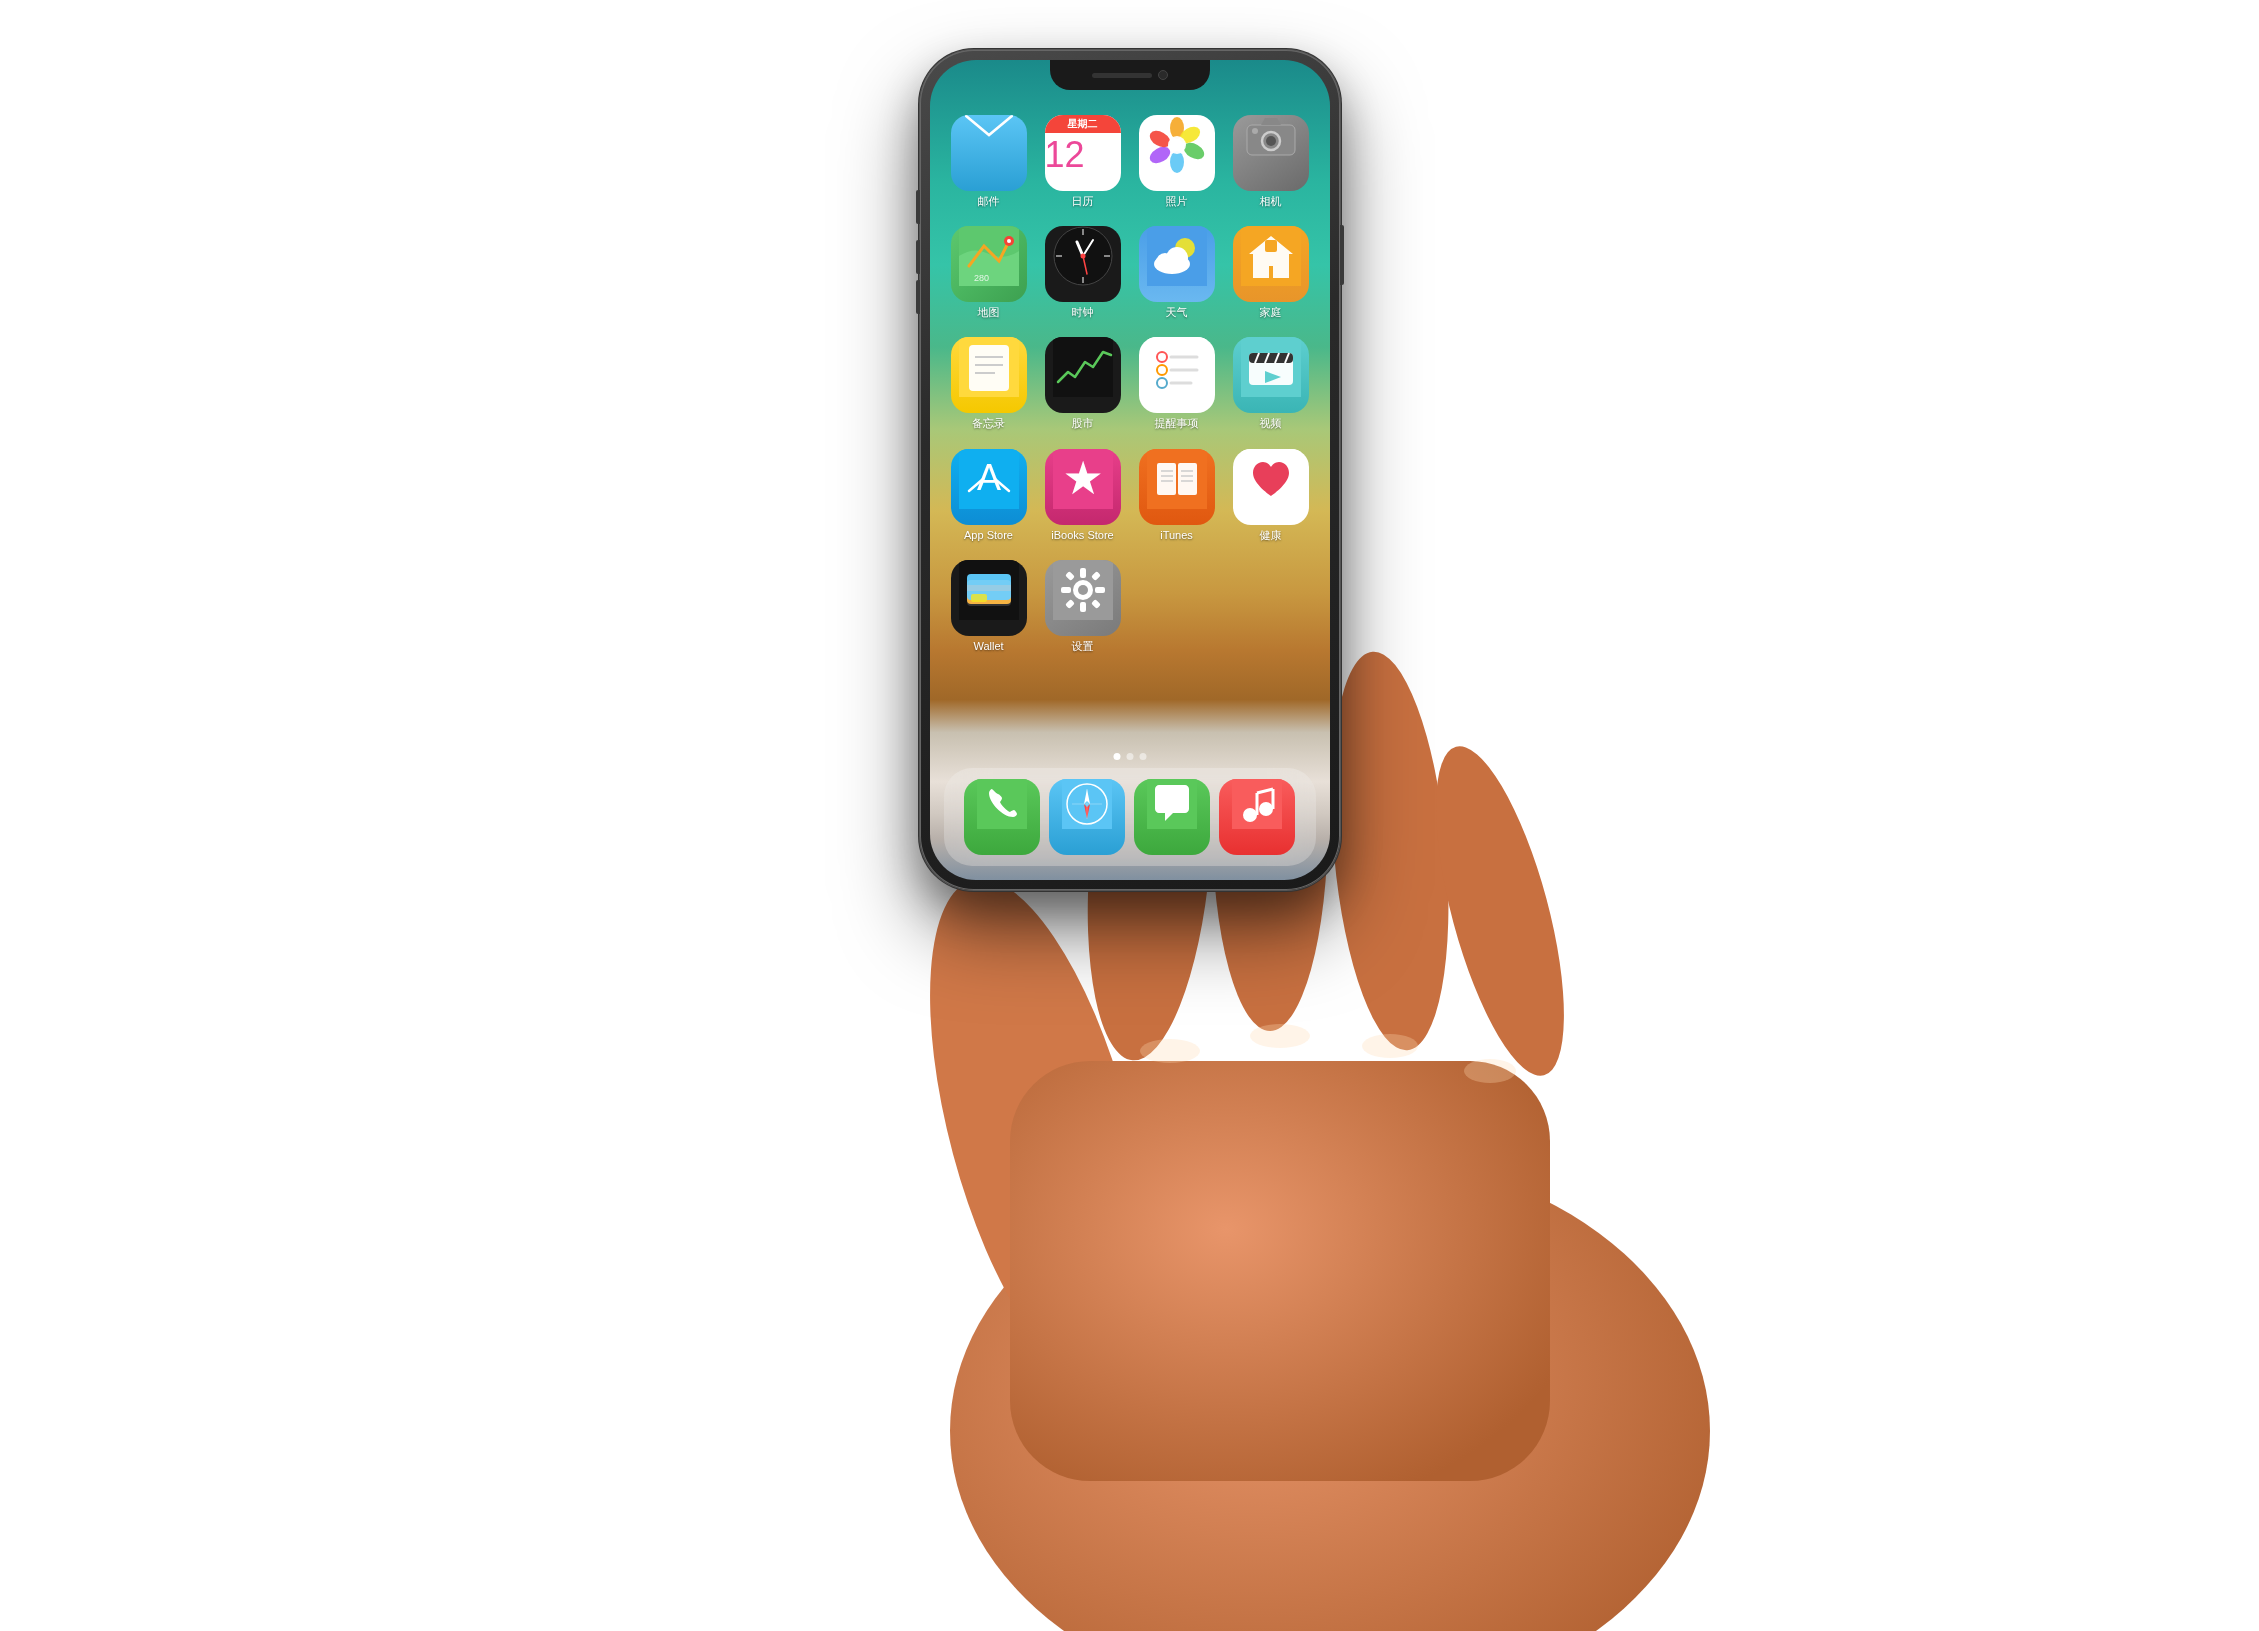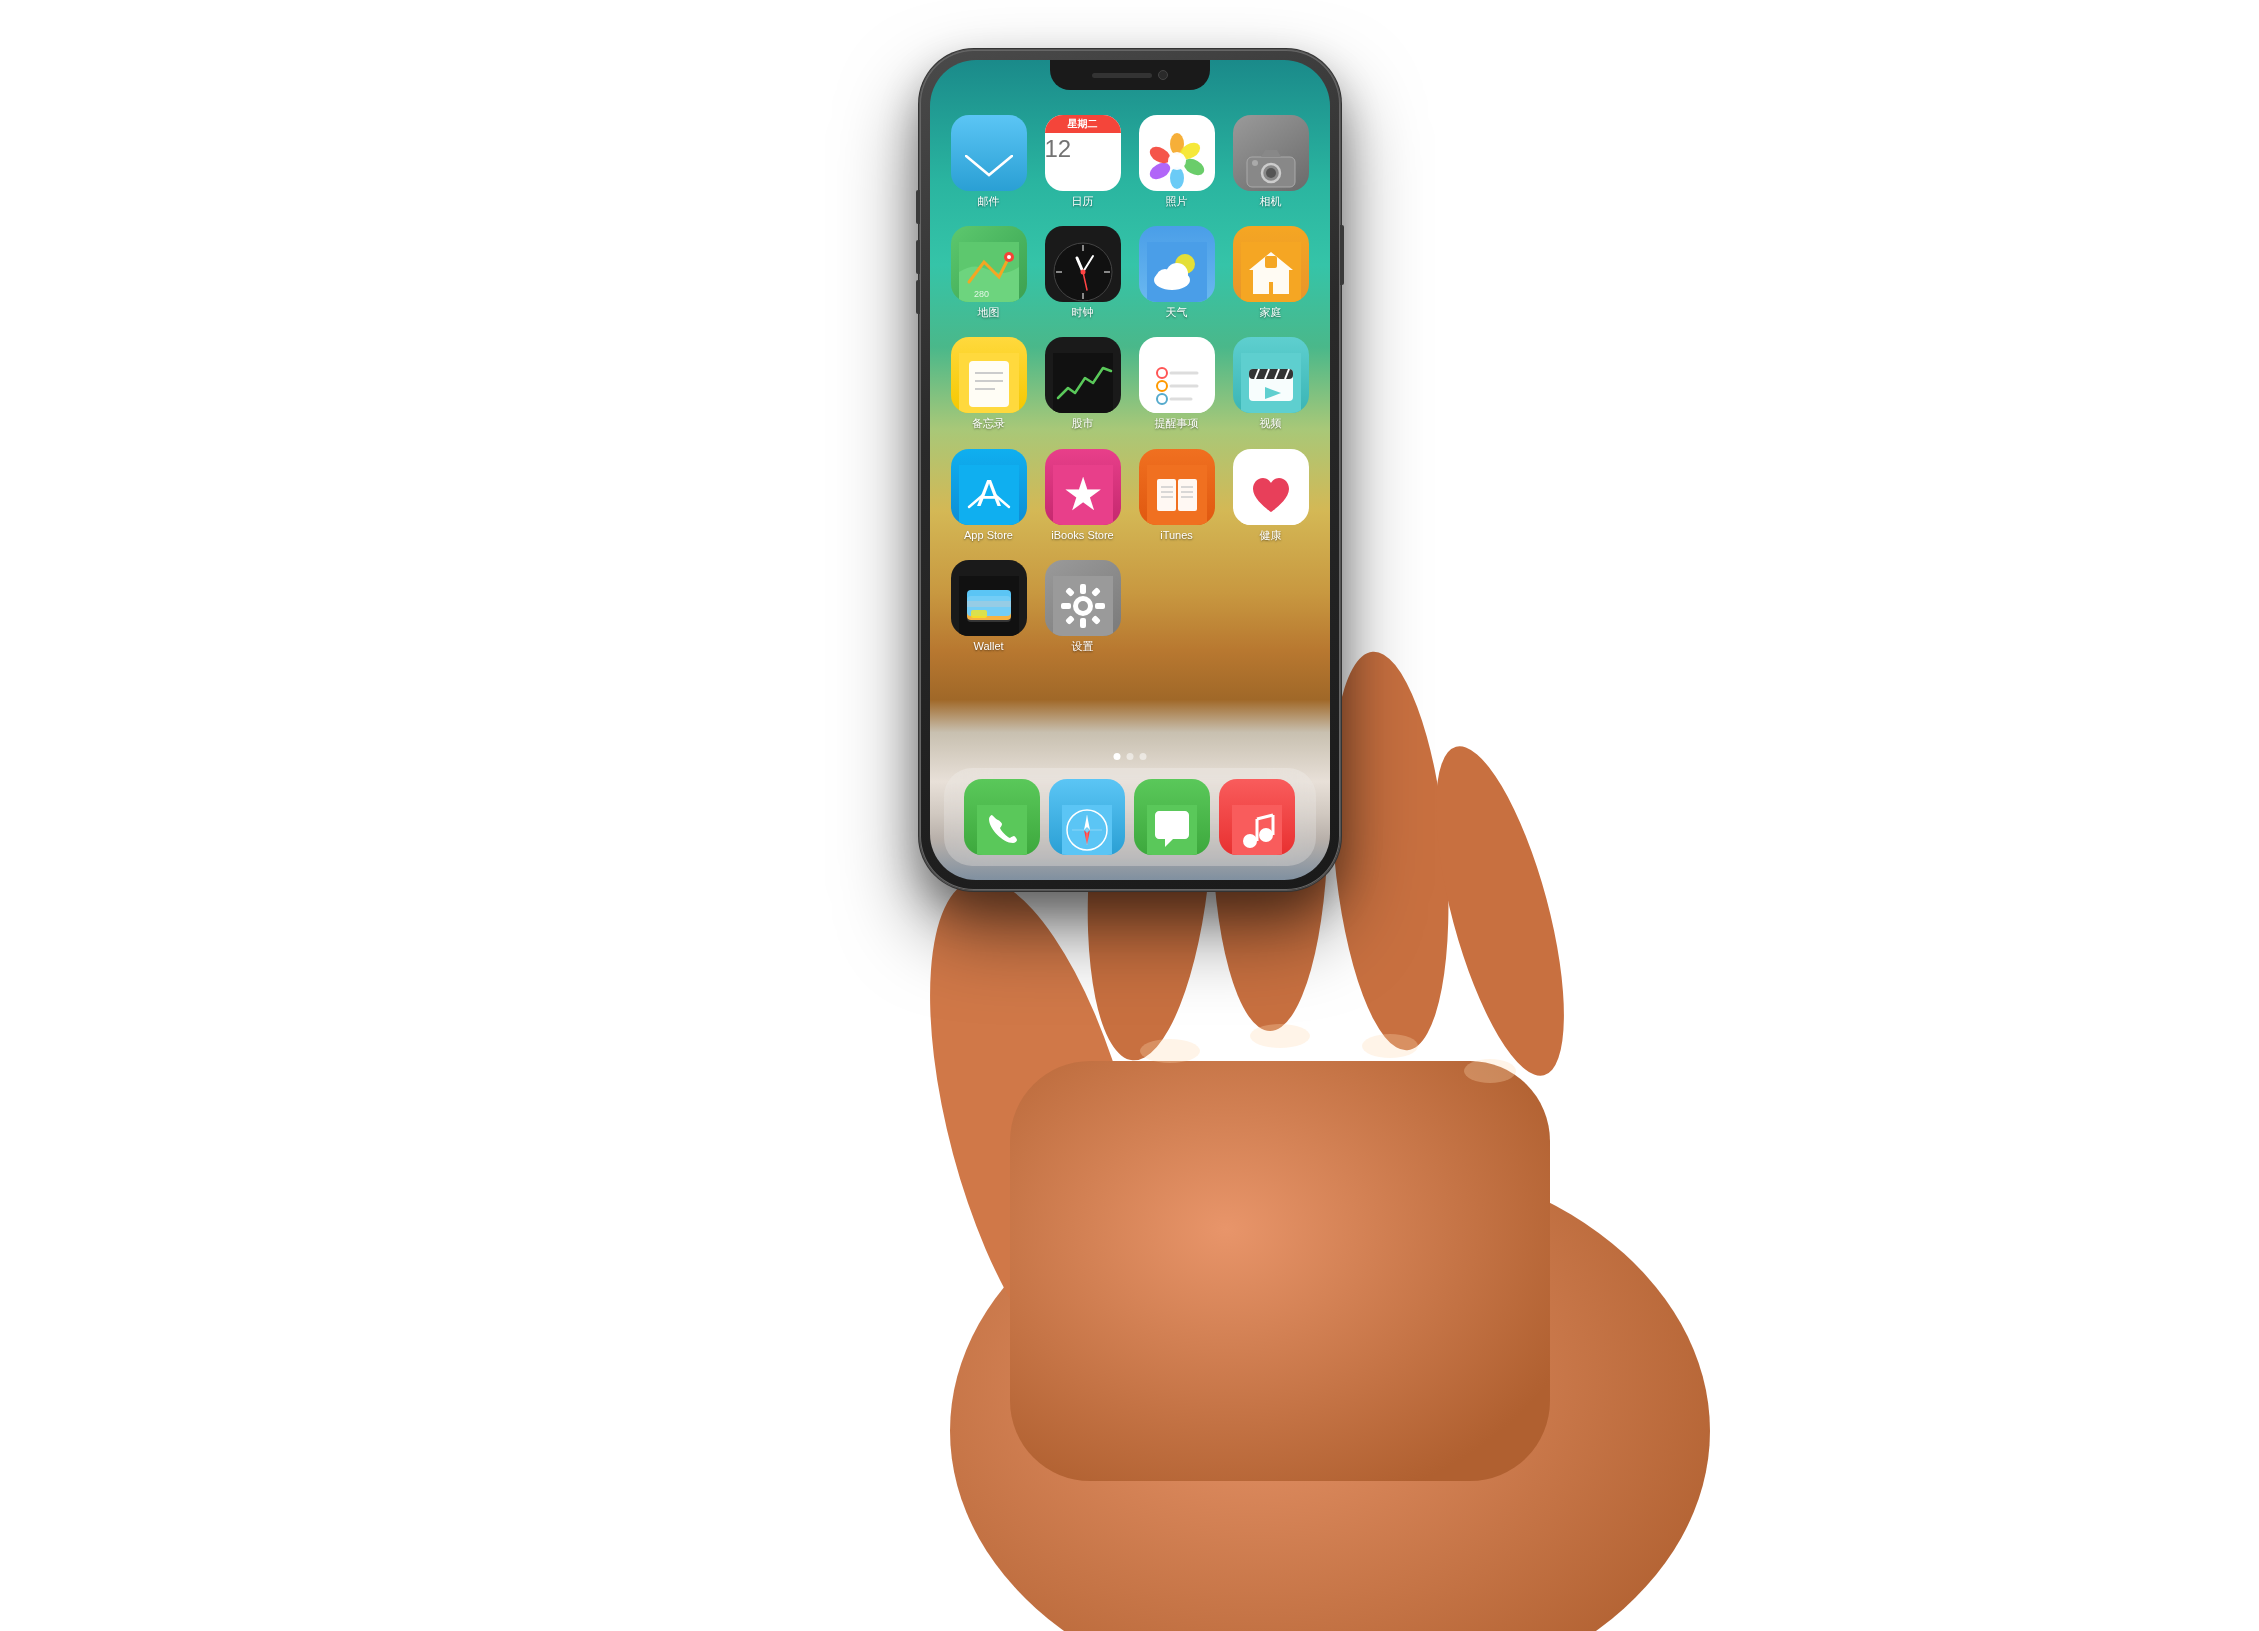--- a/index.html
+++ b/index.html
@@ -207,21 +207,21 @@
       align-items: center;
       gap: 4px;
       cursor: pointer;
     }
 
     .app-icon {
       width: 76px;
       height: 76px;
       border-radius: 18px;
       display: flex;
-      align-items: flex-end;
+      align-items: flex-start;
       justify-content: center;
       font-size: 32px;
       position: relative;
       overflow: hidden;
       flex-shrink: 0;
     }
 
     .app-label {
       font-size: 11px;
       color: white;
@@ -284,23 +284,23 @@
       width: 100%;
       background: #f4453a;
       color: white;
       font-size: 10px;
       font-weight: 600;
       text-align: center;
       padding: 2px 0;
       flex-shrink: 0;
     }
     .icon-calendar .cal-date {
-      font-size: 24px;
+      font-size: 36px;
       font-weight: 200;
-      color: #737373;
+      color: #ec4899;
       line-height: 1;
       margin-top: 4px;
     }
     .icon-photos { background: white; }
     .icon-camera { background: linear-gradient(145deg, #9a9a9a 0%, #6a6a6a 100%); }
     .icon-maps { background: linear-gradient(135deg, #5dc86e 0%, #4ab55f 50%, #3da050 100%); }
     .icon-clock { background: #1a1a1a; }
     .icon-weather { background: linear-gradient(180deg, #4a9ee8 0%, #6ab8f0 100%); }
     .icon-home { background: linear-gradient(180deg, #f5a623 0%, #e8952a 100%); }
     .icon-notes { background: linear-gradient(180deg, #ffd93d 0%, #f5c800 100%); }

